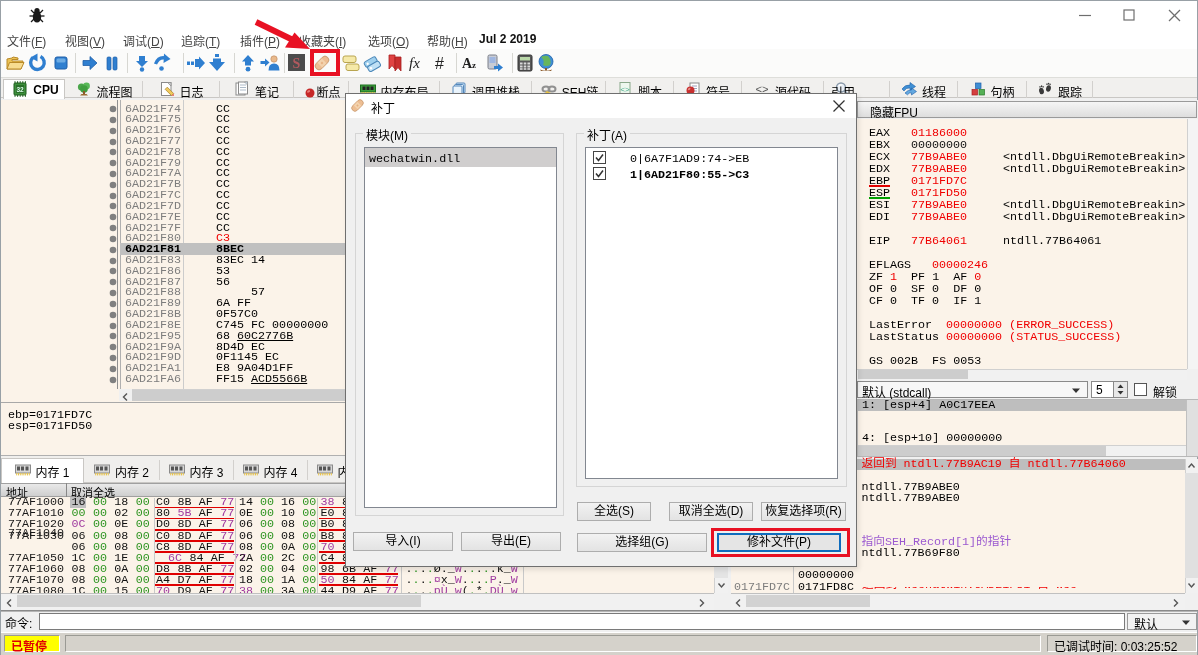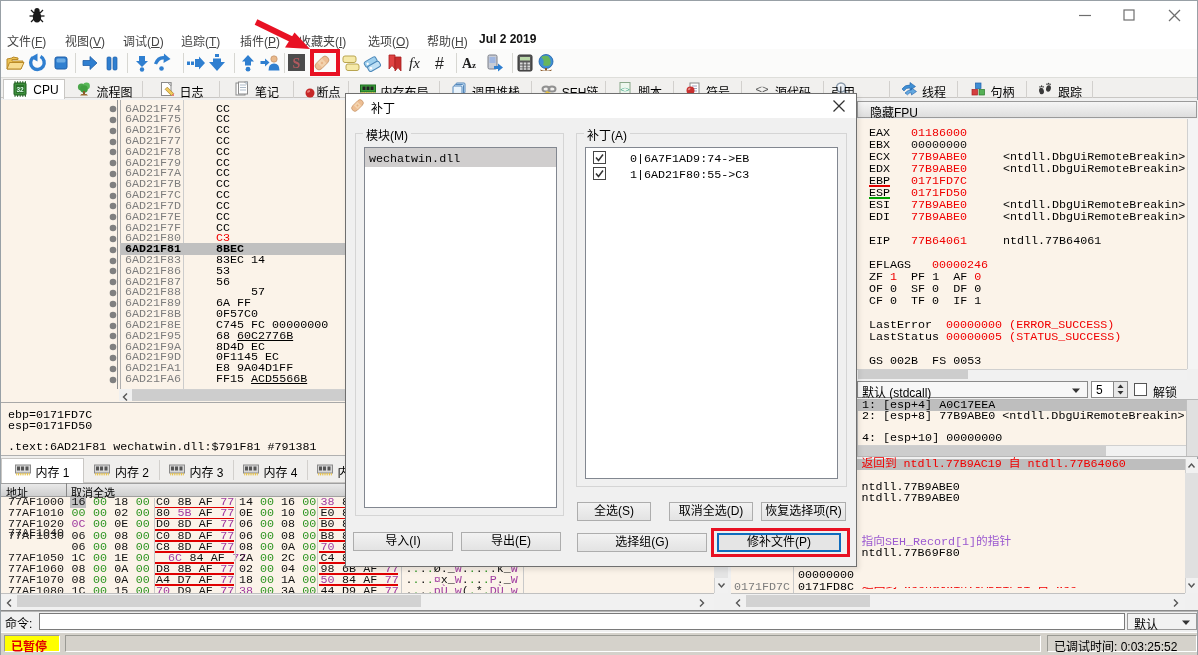--- a/index.html
+++ b/index.html
@@ -182,21 +182,21 @@
         <line x1="8.2" y1="0.2" x2="8.2" y2="2"></line>
         <line x1="8.2" y1="14" x2="8.2" y2="15.8"></line>
         <line x1="10.8" y1="0.2" x2="10.8" y2="2"></line>
         <line x1="10.8" y1="14" x2="10.8" y2="15.8"></line>
         <line x1="13.4" y1="0.2" x2="13.4" y2="2"></line>
         <line x1="13.4" y1="14" x2="13.4" y2="15.8"></line>
       </g>
       <rect x="4" y="4" width="8" height="8" fill="#2a6e2a"></rect>
       <text x="8" y="10.6" font-size="6.5" font-weight="bold" fill="#dfe" text-anchor="middle" font-family="Liberation Sans,sans-serif">32</text>
     </svg>
-<div class="a ui" style="left:32.25px;top:82px;z-index:21;">CPU</div>
+<div class="a ui" style="left:32.25px;top:82px;z-index:21;font-weight:bold;">CPU</div>
 <div class="a" style="left:141px;top:80px;width:1px;height:17px;background:#d2d0cd;"></div>
 <svg class="a" style="left:74.5px;top:80px;z-index:21" width="16" height="16" viewBox="0 0 16 16">
       <circle cx="5.5" cy="6" r="3.6" fill="#4aa64a"></circle>
       <circle cx="10.5" cy="5" r="3.4" fill="#58b858"></circle>
       <circle cx="8" cy="8" r="3.8" fill="#3f9e3f"></circle>
       <rect x="7" y="10" width="2" height="4" fill="#8a5a2a"></rect>
       <path d="M4 14.5 L12 14.5 L10.5 13 L5.5 13 Z" fill="#9a6a33"></path>
     </svg>
 <div class="a ui" style="left:95.5px;top:82px;z-index:21;">流程图</div>
 <div class="a" style="left:218px;top:80px;width:1px;height:17px;background:#d2d0cd;"></div>
@@ -457,21 +457,20 @@
 <div class="a mo gray" style="left:124px;top:373.00px;line-height:10.82px;">6AD21FA6</div>
 <div class="a mo" style="left:215px;top:373.00px;line-height:10.82px;">FF15 <span class="u">ACD5566B</span></div>
 <div class="a" style="left:118px;top:388px;width:734px;height:12px;background:#f0f0f0;border-top:1px solid #d0d0d0;"></div>
 <div class="a" style="left:118px;top:388px;width:13px;height:12px;background:#f0f0f0;"><svg width="13" height="12">
         <path d="M8 2.5 L4.5 6 L8 9.5" stroke="#555" stroke-width="1.4" fill="none"></path>
       </svg></div>
 <div class="a" style="left:131px;top:389px;width:720px;height:11px;background:#cdcdcd;"></div>
 <div class="a cream" style="left:0;top:402px;width:852px;height:53px;border-bottom:1px solid #b0b0b0;"></div>
 <div class="a mo" style="left:7px;top:409px;line-height:10.6px;">ebp=0171FD7C</div>
 <div class="a mo" style="left:7px;top:419.5px;line-height:10.6px;">esp=0171FD50</div>
-<div class="a mo" style="left:7px;top:440.5px;line-height:10.6px;">.text:6AD21F81 wechatwin.dll:$791F81 #791381</div>
 <div class="a" style="left:0;top:455px;width:852px;height:27px;background:#f0efed;border-bottom:1px solid #c9c7c4;"></div>
 <div class="a" style="left:0px;top:457px;width:83px;height:25px;background:#fff;border:1px solid #c9c7c4;border-bottom:none;z-index:30;"></div>
 <svg class="a" style="left:13.5px;top:462px;z-index:31" width="16" height="14" viewBox="0 0 16 14">
       <rect x="0.5" y="2" width="15" height="8" fill="#d8d8d8" stroke="#8a8a8a"></rect>
       <g fill="#555">
         <rect x="2" y="3.5" width="3" height="4"></rect>
         <rect x="6" y="3.5" width="3" height="4"></rect>
         <rect x="10.5" y="3.5" width="3" height="4"></rect>
       </g>
       <g fill="#e8c44a">
@@ -742,41 +741,40 @@
 <div class="a mo" style="left:910px;top:233.50px;line-height:12.0px;color:#f00000;">77B64061</div>
 <div class="a mo" style="left:1002px;top:233.50px;line-height:12.0px;">ntdll.77B64061</div>
 <div class="a mo" style="left:868px;top:257.50px;line-height:12px;">EFLAGS</div>
 <div class="a mo" style="left:931px;top:257.50px;line-height:12px;color:#f00000;">00000246</div>
 <div class="a mo" style="left:868px;top:269.50px;line-height:12px;">ZF <span class="red">1</span>  PF 1  AF <span class="red">0</span></div>
 <div class="a mo" style="left:868px;top:281.50px;line-height:12px;">OF 0  SF 0  DF 0</div>
 <div class="a mo" style="left:868px;top:293.50px;line-height:12px;">CF 0  TF 0  IF 1</div>
 <div class="a mo" style="left:868px;top:317.50px;line-height:12px;">LastError</div>
 <div class="a mo" style="left:945px;top:317.50px;line-height:12px;color:#f00000;">00000000 (ERROR_SUCCESS)</div>
 <div class="a mo" style="left:868px;top:329.50px;line-height:12px;">LastStatus</div>
-<div class="a mo" style="left:945px;top:329.50px;line-height:12px;color:#f00000;">00000005 (STATUS_SUCCESS)</div>
+<div class="a mo" style="left:945px;top:329.50px;line-height:12px;color:#f00000;">00000000 (STATUS_SUCCESS)</div>
 <div class="a mo" style="left:868px;top:353.50px;line-height:12px;">GS 002B  FS 0053</div>
 <div class="a" style="left:856px;top:368px;width:330px;height:11px;background:#f1f1f1;border-top:1px solid #d0d0d0;"></div>
 <div class="a" style="left:857px;top:369px;width:110px;height:9px;background:#cdcdcd;"></div>
 <div class="a" style="left:856px;top:380px;width:231px;height:17px;background:#f7f7f7;border:1px solid #8a8a8a;"></div>
 <div class="a ui" style="left:861px;top:382px;">默认 (stdcall)</div>
 <svg class="a" style="left:1070px;top:386px" width="10" height="8">
       <path d="M1 1.5 L5 6 L9 1.5 Z" fill="#333"></path>
     </svg>
 <div class="a" style="left:1090px;top:380px;width:37px;height:17px;background:#fff;border:1px solid #8a8a8a;"></div>
 <div class="a ui" style="left:1095px;top:382px;">5</div>
 <div class="a" style="left:1112px;top:380px;width:15px;height:17px;background:#e8e8e8;border:1px solid #8a8a8a;"><svg width="13" height="15">
         <path d="M3.5 6 L6.5 2.5 L9.5 6 Z" fill="#333"></path>
         <path d="M3.5 9 L6.5 12.5 L9.5 9 Z" fill="#333"></path>
       </svg></div>
 <div class="a" style="left:1133px;top:382px;width:13px;height:13px;background:#fff;border:1px solid #555;"></div>
 <div class="a ui" style="left:1152px;top:382px;">解锁</div>
 <div class="a cream" style="left:856px;top:398px;width:342px;height:58px;border:1px solid #b8b8b8;"></div>
 <div class="a" style="left:857px;top:398.80px;width:328px;height:11.0px;background:#bebebe;"></div>
 <div class="a mo" style="left:861px;top:398.80px;line-height:11.0px;">1: [esp+4] A0C17EEA</div>
-<div class="a mo" style="left:861px;top:409.80px;line-height:11.0px;">2: [esp+8] 77B9ABE0 &lt;ntdll.DbgUiRemoteBreakin&gt;</div>
 <div class="a mo" style="left:861px;top:431.80px;line-height:11.0px;">4: [esp+10] 00000000</div>
 <div class="a" style="left:1185px;top:399px;width:12px;height:56px;background:#e0e0e0;border-left:1px solid #c0c0c0;"></div>
 <div class="a" style="left:857px;top:444px;width:328px;height:11px;background:#f1f1f1;border-top:1px solid #d0d0d0;"></div>
 <div class="a" style="left:857px;top:445px;width:248px;height:10px;background:#cdcdcd;"></div>
 <div class="a" style="left:0;top:610px;width:1196px;height:21px;background:#f0f0f0;border-top:1px solid #b5b5b5;"></div>
 <div class="a ui" style="left:4px;top:613px;">命令:</div>
 <div class="a" style="left:38px;top:612px;width:1086px;height:17px;background:#fff;border:1px solid #7a7a7a;"></div>
 <div class="a" style="left:1126px;top:612px;width:70px;height:17px;background:#f2f2f2;border:1px solid #9a9a9a;"></div>
 <div class="a ui" style="left:1133px;top:614px;">默认</div>
 <svg class="a" style="left:1180px;top:618px" width="10" height="8">
@@ -814,21 +812,21 @@
 <div class="a" style="left:584px;top:146px;width:253px;height:332px;background:#fff;border:1px solid #828790;z-index:51;"></div>
 <svg class="a" style="left:592px;top:150px;z-index:53" width="14" height="14">
       <rect x="0.5" y="0.5" width="12" height="12" fill="#fff" stroke="#454545" stroke-width="1"></rect>
       <path d="M3 6.5 L5.5 9.5 L10 3.5" stroke="#333" stroke-width="1.5" fill="none"></path>
     </svg>
 <div class="a mo" style="left:629px;top:150.5px;z-index:53;">0|6A7F1AD9:74-&gt;EB</div>
 <svg class="a" style="left:592px;top:166px;z-index:53" width="14" height="14">
       <rect x="0.5" y="0.5" width="12" height="12" fill="#fff" stroke="#454545" stroke-width="1"></rect>
       <path d="M3 6.5 L5.5 9.5 L10 3.5" stroke="#333" stroke-width="1.5" fill="none"></path>
     </svg>
-<div class="a mo" style="left:629px;top:166.5px;z-index:53;">1|6AD21F80:55-&gt;C3</div>
+<div class="a mo" style="left:629px;top:166.5px;z-index:53;font-weight:bold;">1|6AD21F80:55-&gt;C3</div>
 <div class="a ui" style="left:576px;top:501px;width:74px;height:19px;background:linear-gradient(#f2f2f2,#e3e3e3);border:1px solid #adadad;z-index:52;text-align:center;line-height:17px;font-size:12px;">全选(S)</div>
 <div class="a ui" style="left:668px;top:501px;width:84px;height:19px;background:linear-gradient(#f2f2f2,#e3e3e3);border:1px solid #adadad;z-index:52;text-align:center;line-height:17px;font-size:12px;">取消全选(D)</div>
 <div class="a ui" style="left:760px;top:501px;width:85px;height:19px;background:linear-gradient(#f2f2f2,#e3e3e3);border:1px solid #adadad;z-index:52;text-align:center;line-height:17px;font-size:12px;">恢复选择项(R)</div>
 <div class="a ui" style="left:352px;top:531px;width:100px;height:19px;background:linear-gradient(#f2f2f2,#e3e3e3);border:1px solid #adadad;z-index:52;text-align:center;line-height:17px;font-size:12px;">导入(I)</div>
 <div class="a ui" style="left:460px;top:531px;width:100px;height:19px;background:linear-gradient(#f2f2f2,#e3e3e3);border:1px solid #adadad;z-index:52;text-align:center;line-height:17px;font-size:12px;">导出(E)</div>
 <div class="a ui" style="left:576px;top:532px;width:130px;height:19px;background:linear-gradient(#f2f2f2,#e3e3e3);border:1px solid #adadad;z-index:52;text-align:center;line-height:17px;font-size:12px;">选择组(G)</div>
 <div class="a ui" style="left:716px;top:532px;width:124px;height:19px;background:#e5e5e5;border:2px solid #0f6cbd;z-index:52;text-align:center;line-height:15px;font-size:12px;">修补文件(P)</div>
 <div class="a" style="left:710px;top:527px;width:139px;height:29px;border:3px solid #e81123;z-index:55;"></div>
 </div>
 </body></html>

